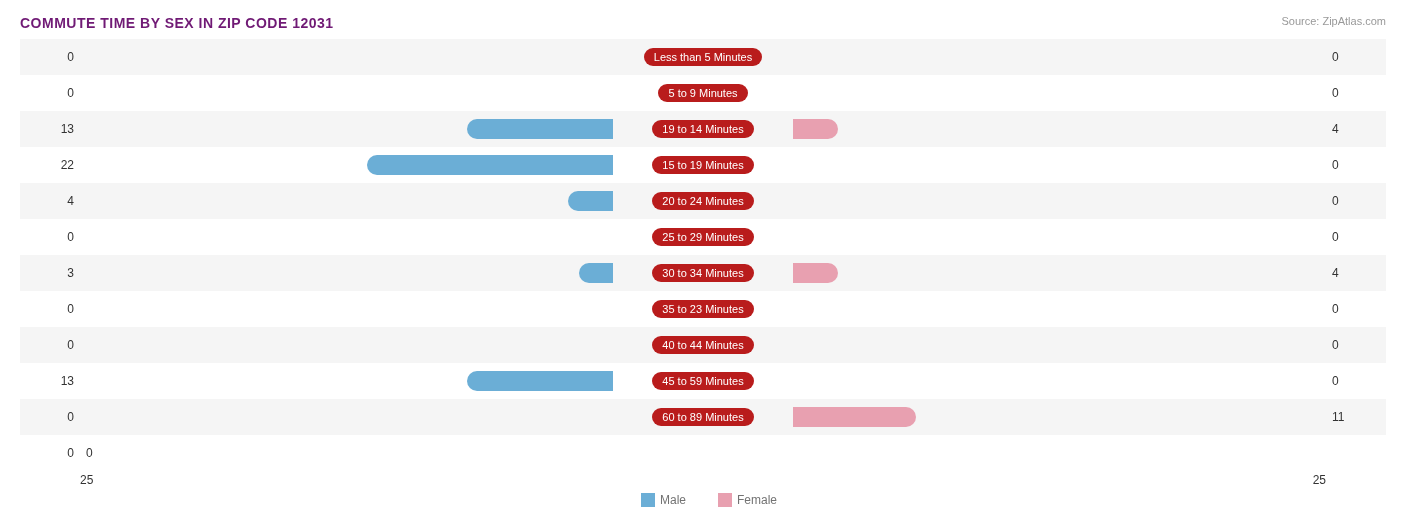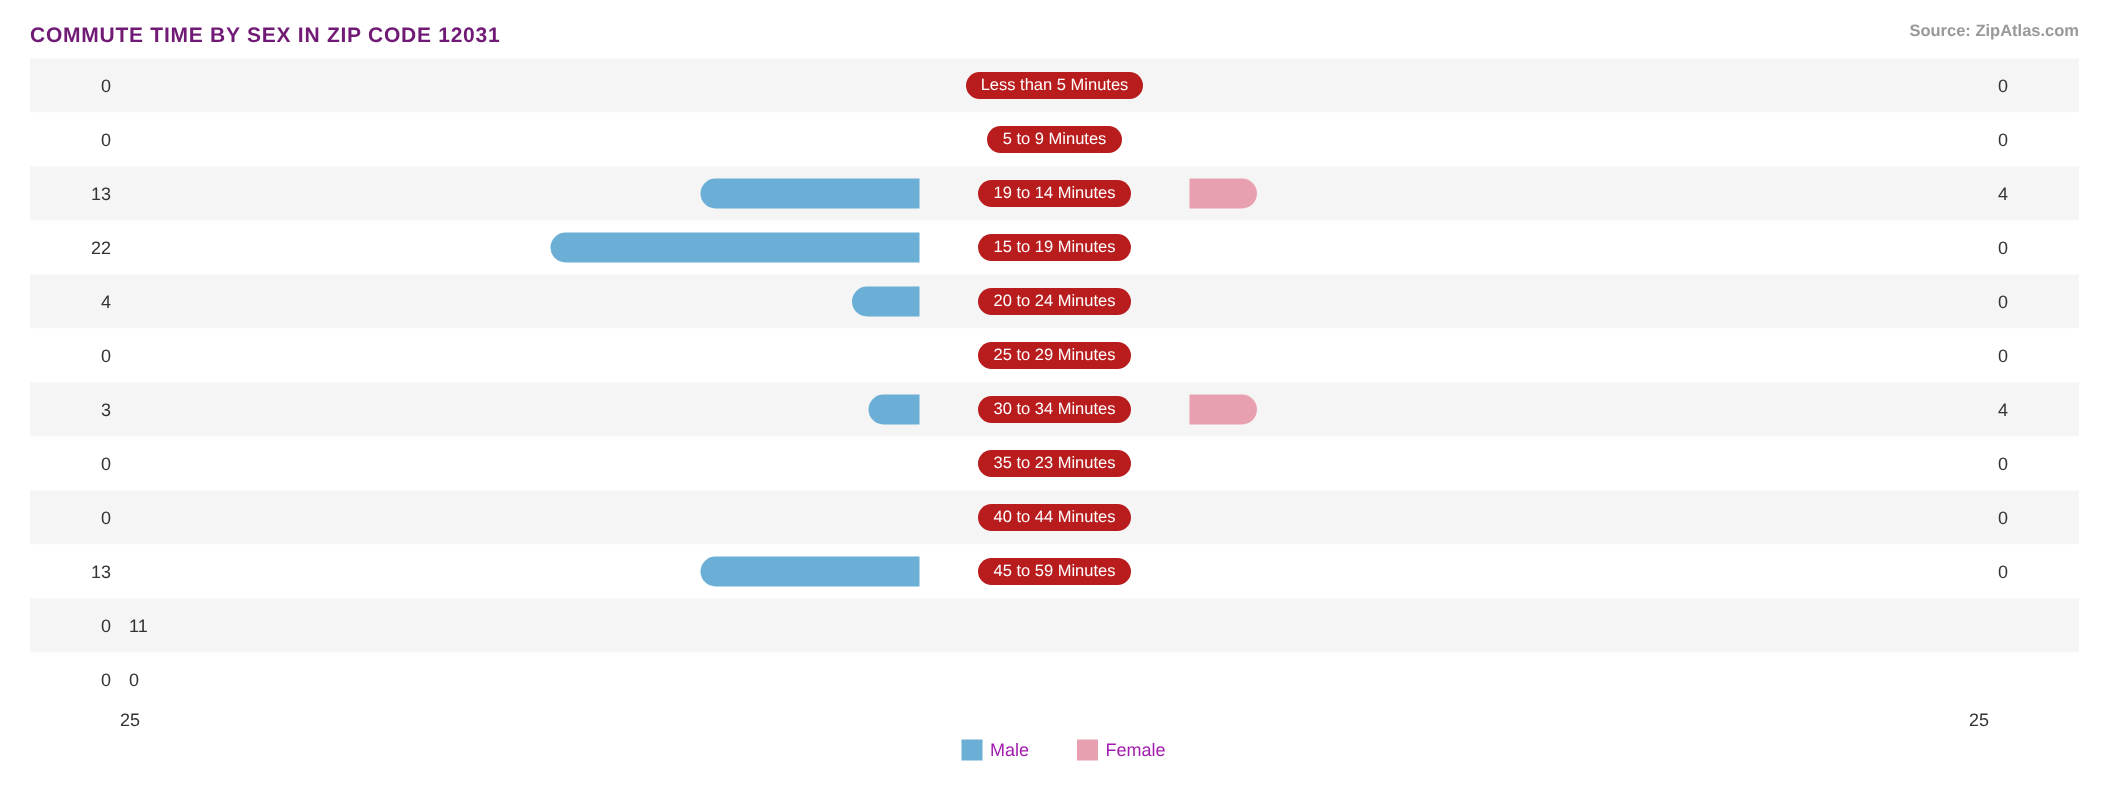--- a/index.html
+++ b/index.html
@@ -23,21 +23,20 @@
       color: #701a75;
       margin-bottom: 8px;
       letter-spacing: 0.5px;
     }
     .source-label {
       position: absolute;
       top: 15px;
       right: 20px;
       font-size: 11px;
       color: #999;
-      font-weight: bold;
     }
     .chart-area {
       display: flex;
       flex-direction: column;
       gap: 0px;
       margin-top: 4px;
     }
     .row {
       display: flex;
       align-items: center;
@@ -129,21 +128,21 @@
       justify-content: center;
       align-items: center;
       gap: 20px;
       margin-top: 6px;
     }
     .legend-item {
       display: flex;
       align-items: center;
       gap: 5px;
       font-size: 12px;
-      color: #a21caf;
+      color: #737373;
       padding-left: 12px;
     }
     .legend-box-male {
       width: 14px;
       height: 14px;
       background: #6baed6;
       display: inline-block;
     }
     .legend-box-female {
       width: 14px;
@@ -294,20 +293,29 @@
           </div>
           <div class="label-center"><span class="label-pill">45 to 59 Minutes</span></div>
           <div class="bar-right-container">
             <span class="bar-zero"></span>
           </div>
         </div>
         <div class="right-value">0</div>
       </div>
       <div class="row">
         <div class="left-value">0</div>
+        <div class="bars-center">
+          <div class="bar-left-container">
+            <span class="bar-zero"></span>
+          </div>
+          <div class="label-center"><span class="label-pill">60 to 89 Minutes</span></div>
+          <div class="bar-right-container">
+            <span class="bar-female" style="width: 123px;"></span>
+          </div>
+        </div>
         <div class="right-value">11</div>
       </div>
       <div class="row">
         <div class="left-value">0</div>
         <div class="right-value">0</div>
       </div>
     </div>
 
   <div class="axis-labels">
     <span>25</span>

